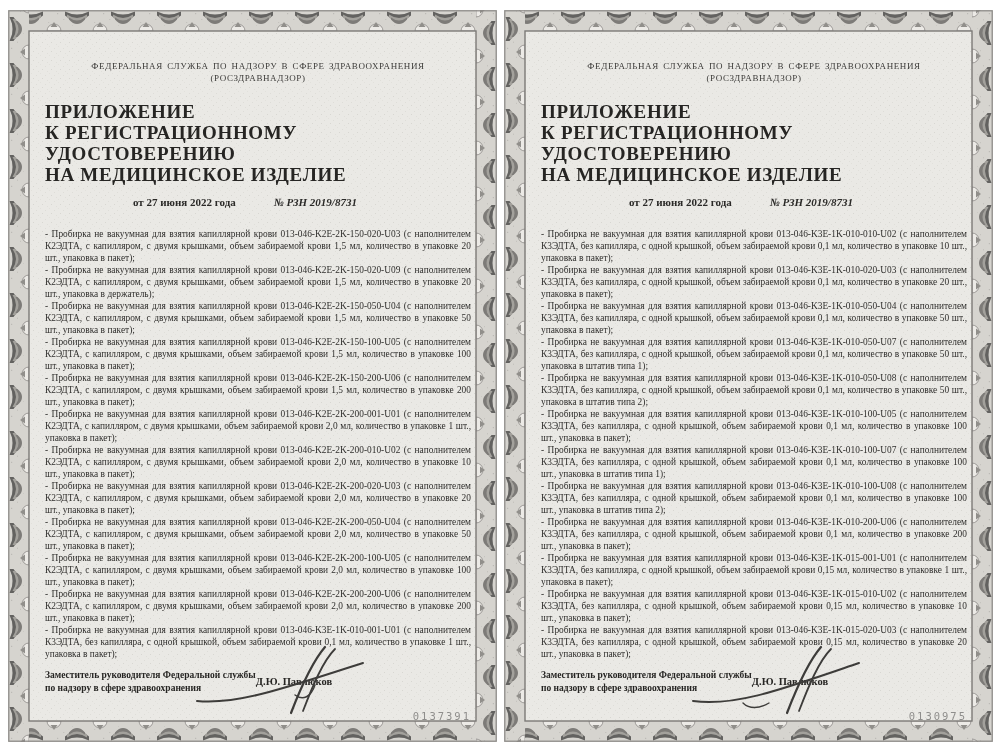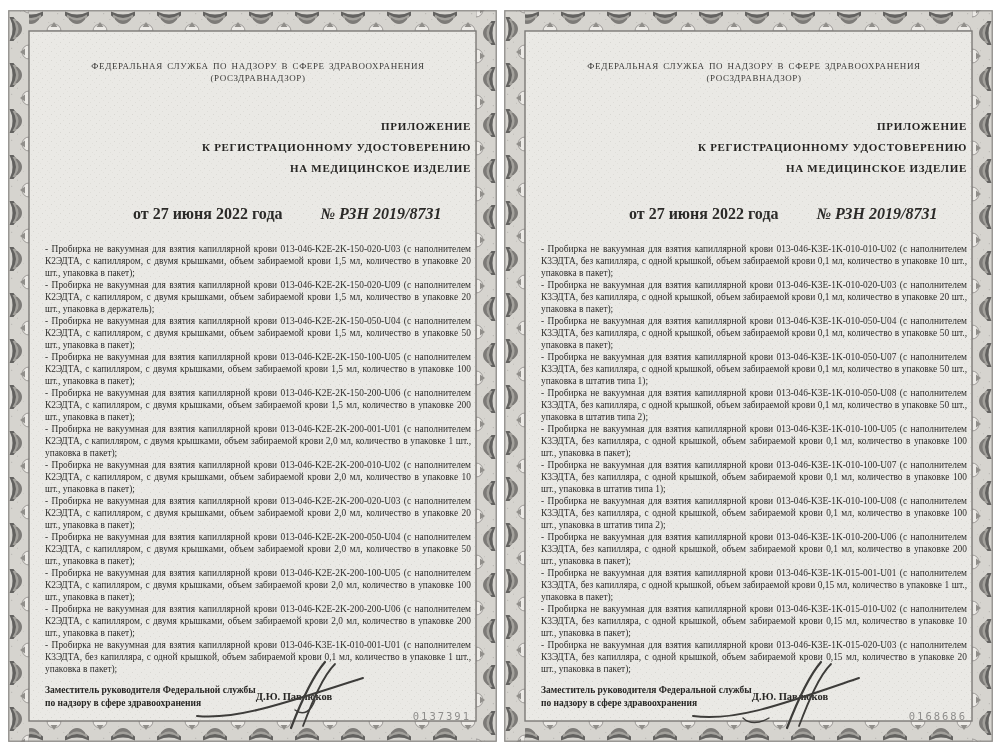--- a/index.html
+++ b/index.html
@@ -2,22 +2,22 @@
 <html><head>
 <meta charset="utf-8">
 <style>
   html,body{margin:0;padding:0;background:#ffffff;}
   body{width:1000px;height:750px;overflow:hidden;font-family:"Liberation Serif","DejaVu Serif",serif;color:#2e2e2e;}
   .wrap{display:flex;gap:7px;padding:10px 8px 8px 8px;}
   .page{position:relative;width:489px;height:732px;flex:0 0 auto;}
   .frame{position:absolute;left:0;top:0;width:489px;height:732px;}
   .content{position:absolute;left:21px;top:21px;right:21px;bottom:21px;padding:30px 5px 0 16px;}
   .agency{text-align:center;font-size:9px;letter-spacing:.6px;word-spacing:1.5px;line-height:11.5px;color:#3c3b39;}
-  .doc-title{text-align:right;font-weight:bold;font-size:11px;line-height:21px;letter-spacing:.7px;color:#262523;margin-top:32px;}
-  .date-row{display:flex;margin-top:26px;padding-left:88px;font-weight:bold;font-size:16px;color:#2b2a28;}
+  .doc-title{text-align:left;font-weight:bold;font-size:19px;line-height:21px;letter-spacing:.7px;color:#262523;margin-top:17px;}
+  .date-row{display:flex;margin-top:11px;padding-left:88px;font-weight:bold;font-size:11px;color:#2b2a28;}
   .date-row .num{margin-left:38px;font-style:italic;}
   .sheet{text-align:right;font-weight:bold;font-size:10px;margin-top:5px;padding-right:10px;color:#2b2a28;}
   .items{margin-top:20px;font-size:9.4px;line-height:12px;text-align:justify;color:#2f2e2c;}
   .items p{margin:0;}
   .sig-row{position:relative;display:flex;justify-content:flex-start;margin-top:9px;padding-right:6px;}
   .sig-title{font-weight:bold;font-size:9.5px;line-height:12.5px;color:#262523;}
   .signer{font-weight:bold;font-size:10.5px;margin-top:7px;color:#262523;white-space:nowrap;}
   .sig-mark{position:absolute;right:102px;top:-24px;width:178px;height:70px;pointer-events:none;}
   .serial{position:absolute;right:26px;bottom:20px;font-family:"DejaVu Sans Mono",monospace;font-size:10.5px;letter-spacing:2px;color:#8f8e8c;}
 </style>
@@ -165,16 +165,16 @@
         </div>
         <svg class="sig-mark" viewBox="0 0 178 70" aria-hidden="true">
           <path d="M6,56 C48,62 96,44 172,18" stroke="#3d3c3a" stroke-width="2" fill="none" stroke-linecap="round"></path>
           <path d="M100,68 C110,42 122,16 134,2" stroke="#3d3c3a" stroke-width="2.2" fill="none" stroke-linecap="round"></path>
           <path d="M112,66 C122,40 132,16 144,4" stroke="#3d3c3a" stroke-width="1.8" fill="none" stroke-linecap="round"></path>
           <path d="M82,58 C72,64 62,64 56,58" stroke="#3d3c3a" stroke-width="1.4" fill="none" stroke-linecap="round"></path>
         </svg>
         <div class="signer">Д.Ю. Павлюков</div>
       </div>
     </div>
-    <div class="serial">0168686</div>
+    <div class="serial">0130975</div>
   </div>
 
 </div>
 
 </body></html>

